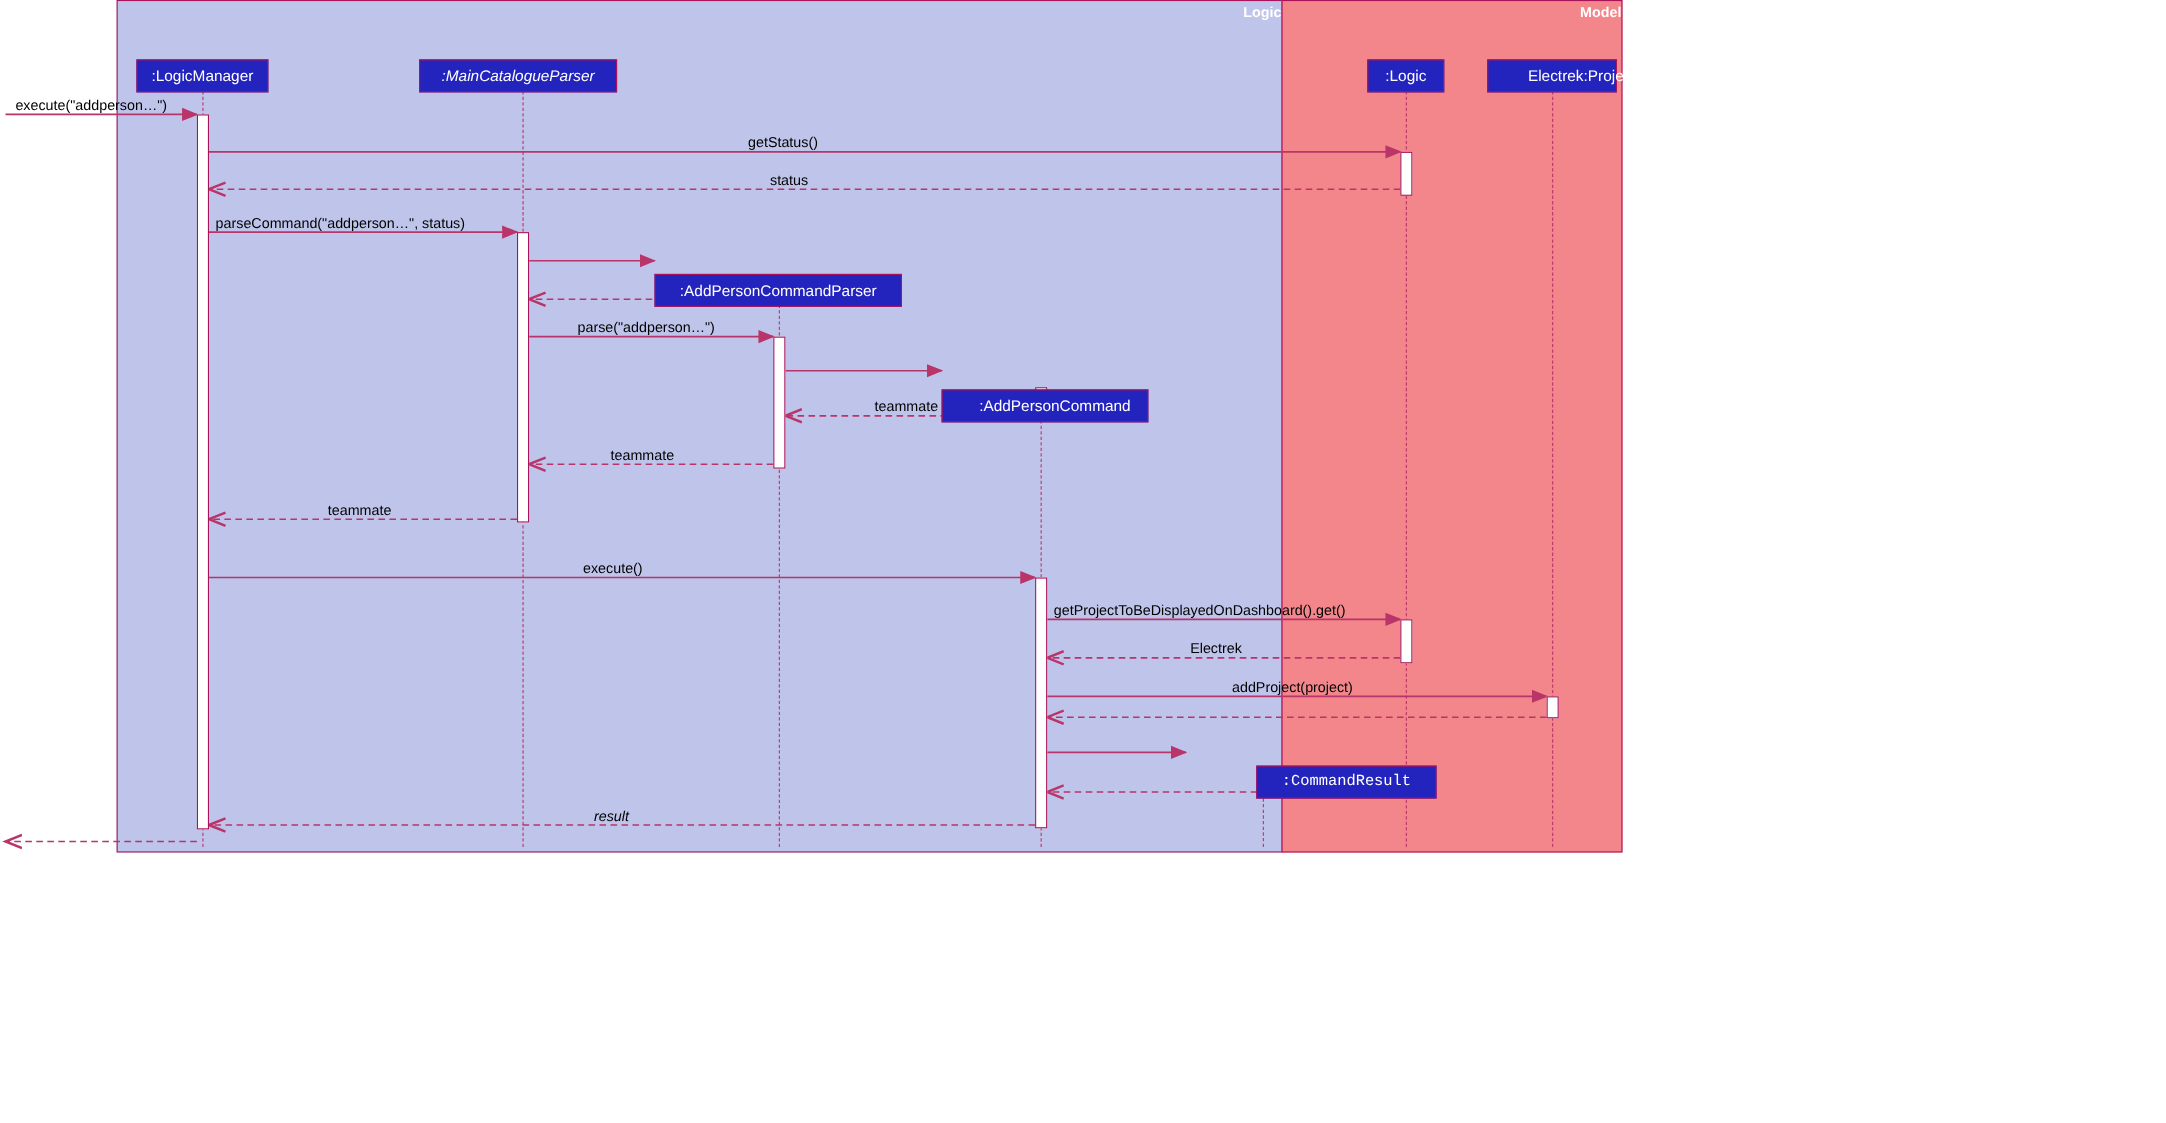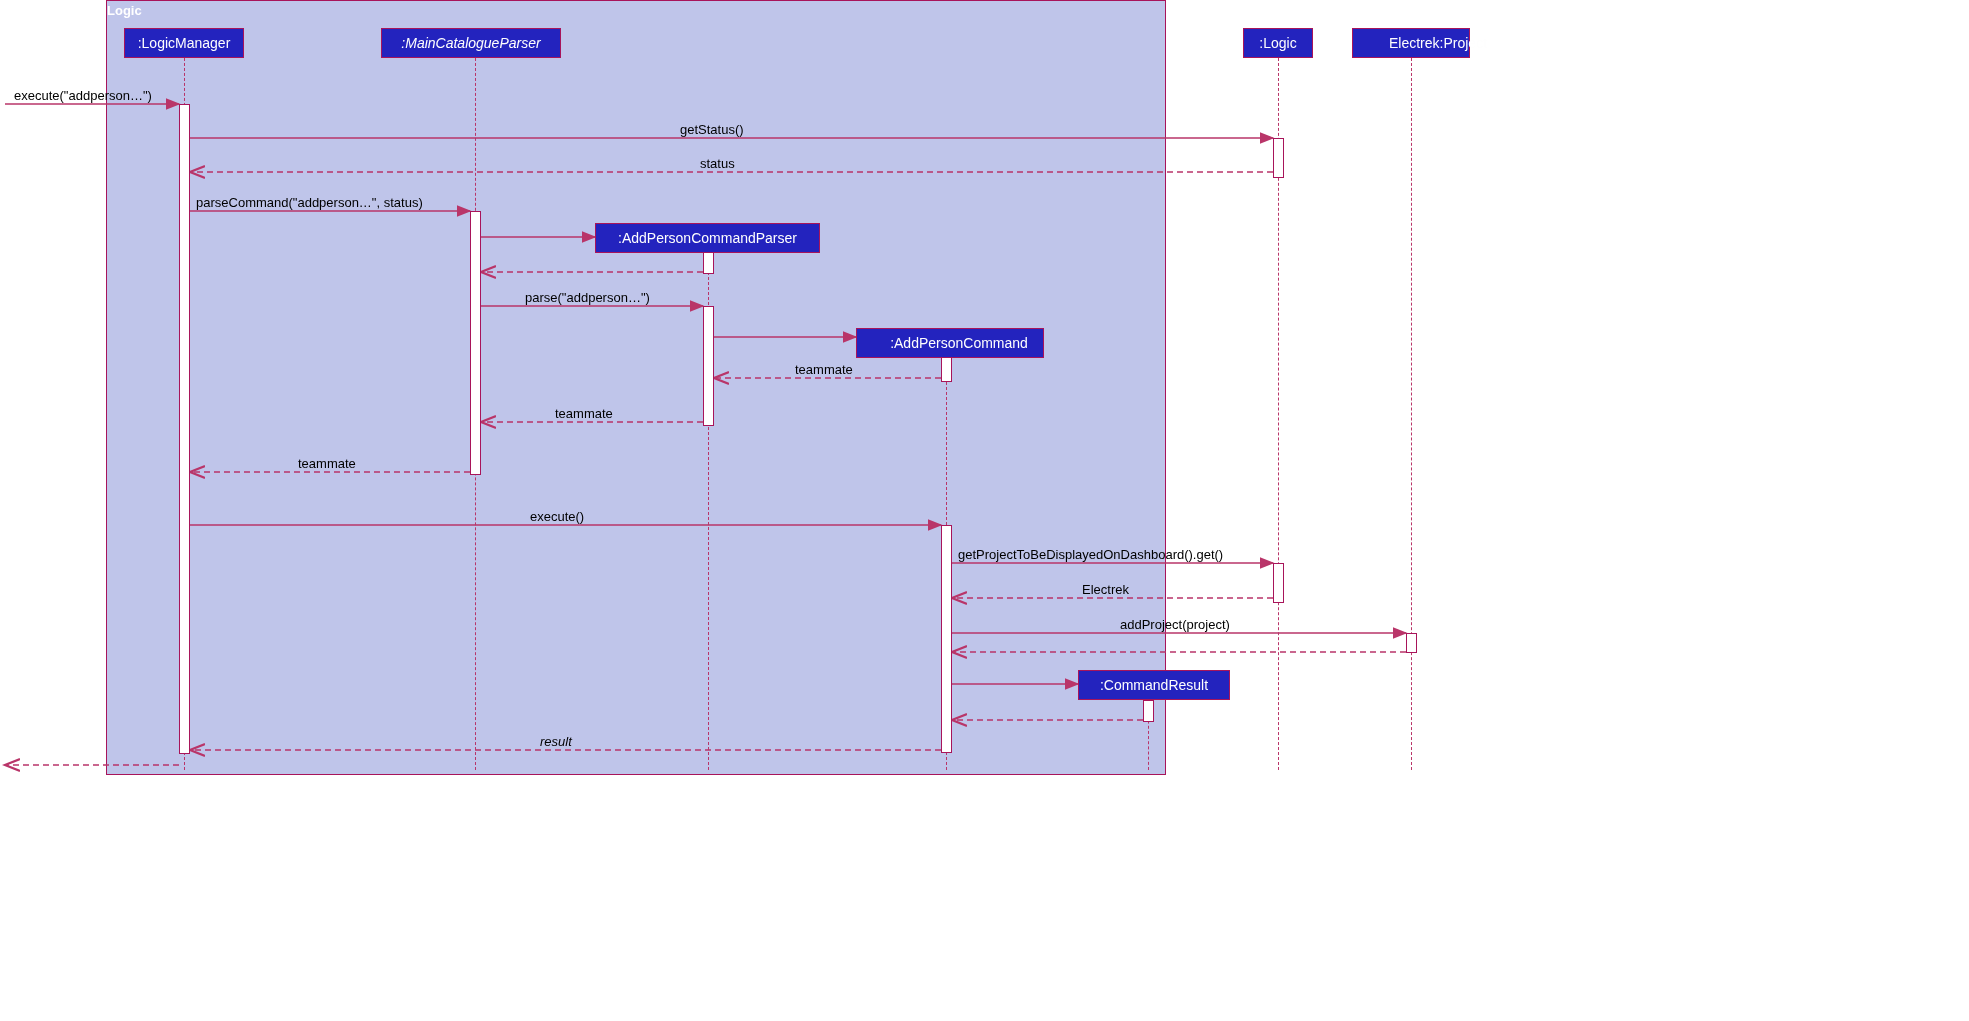--- a/index.html
+++ b/index.html
@@ -1,47 +1,50 @@
 <!DOCTYPE html>
 <html><head>
 <meta charset="utf-8">
 <style>
   * { box-sizing: border-box; margin: 0; padding: 0; }
   body { font-family: Arial, sans-serif; background: #fff; font-size: 13px; }
   .diagram { position: relative; width: 1540px; height: 780px; }
   .group-box { position: absolute; border: 1.5px solid; }
   .group-logic { left: 106px; top: 0; width: 1060px; height: 775px; background: #BFC5EA; border-color: #A8145A; }
   .group-model { left: 1165px; top: 0; width: 310px; height: 775px; background: #F2868B; border-color: #A8145A; }
-  .group-title { text-align: left; color: #fff; font-weight: bold; font-size: 13px; padding-top: 2px; }
-  .participant-box { position: absolute; background: #2323BE; color: #FEFEFE; border: 1.5px solid #A8145A; padding: 6px 10px; font-size: 14px; text-align: center; z-index: 5; }
+  .group-title { text-align: right; color: #fff; font-weight: bold; font-size: 13px; padding-top: 2px; }
+  .participant-box { position: absolute; background: #2323BE; color: #FEFEFE; border: 1.5px solid #A8145A; padding: 6px 10px; font-size: 14px; text-align: center; z-index: 5; margin-top: 26px; }
   .lifeline { position: absolute; border-left: 1.5px dashed #B93569; width: 0; z-index: 1; }
   .activation { position: absolute; background: #fff; border: 1.5px solid #A8145A; width: 11px; z-index: 3; }
   .msg { position: absolute; z-index: 4; color: #000; font-size: 13px; }
   svg.arrows { position: absolute; left: 0; top: 0; width: 1540px; height: 780px; z-index: 2; pointer-events: none; }
   .arrow-solid { stroke: #B93569; stroke-width: 1.5; fill: none; }
   .arrow-dashed { stroke: #B93569; stroke-width: 1.5; fill: none; stroke-dasharray: 6,4; }
   .arrowhead { fill: #B93569; }
 </style>
 </head>
 <body>
 
 <div class="diagram">
 
   <div class="group-box group-logic">
     <div class="group-title">Logic</div>
   </div>
+  <div class="group-box group-model">
+    <div class="group-title">Model</div>
+  </div>
 
   <div class="participant-box" style="left:124px; top:28px; width:120px;">:LogicManager</div>
   <div class="participant-box" style="left:381px; top:28px; width:180px;font-style:italic;">:MainCatalogueParser</div>
   <div class="participant-box" style="left:1243px; top:28px; width:70px;">:Logic</div>
   <div class="participant-box" style="left:1352px; top:28px; width:118px;padding-left:36px;">Electrek:Project</div>
 
   <div class="participant-box" style="left:595px; top:223px; width:225px;text-align:center;">:AddPersonCommandParser</div>
   <div class="participant-box" style="left:856px; top:328px; width:188px;padding-left:28px;">:AddPersonCommand</div>
-  <div class="participant-box" style="left:1078px; top:670px; width:152px;">:CommandResult</div>
+  <div class="participant-box" style="left:1142px; top:670px; width:164px;font-family:Liberation Mono, monospace;">:CommandResult</div>
 
   <div class="lifeline" style="left:184px; top:58px; height:712px;"></div>
   <div class="lifeline" style="left:475px; top:58px; height:712px;"></div>
   <div class="lifeline" style="left:708px; top:252px; height:518px;"></div>
   <div class="lifeline" style="left:946px; top:352px; height:418px;"></div>
   <div class="lifeline" style="left:1148px; top:700px; height:70px;"></div>
   <div class="lifeline" style="left:1278px; top:58px; height:712px;"></div>
   <div class="lifeline" style="left:1411px; top:58px; height:712px;"></div>
 
   <div class="activation" style="left:179px; top:104px; height:650px;"></div>

